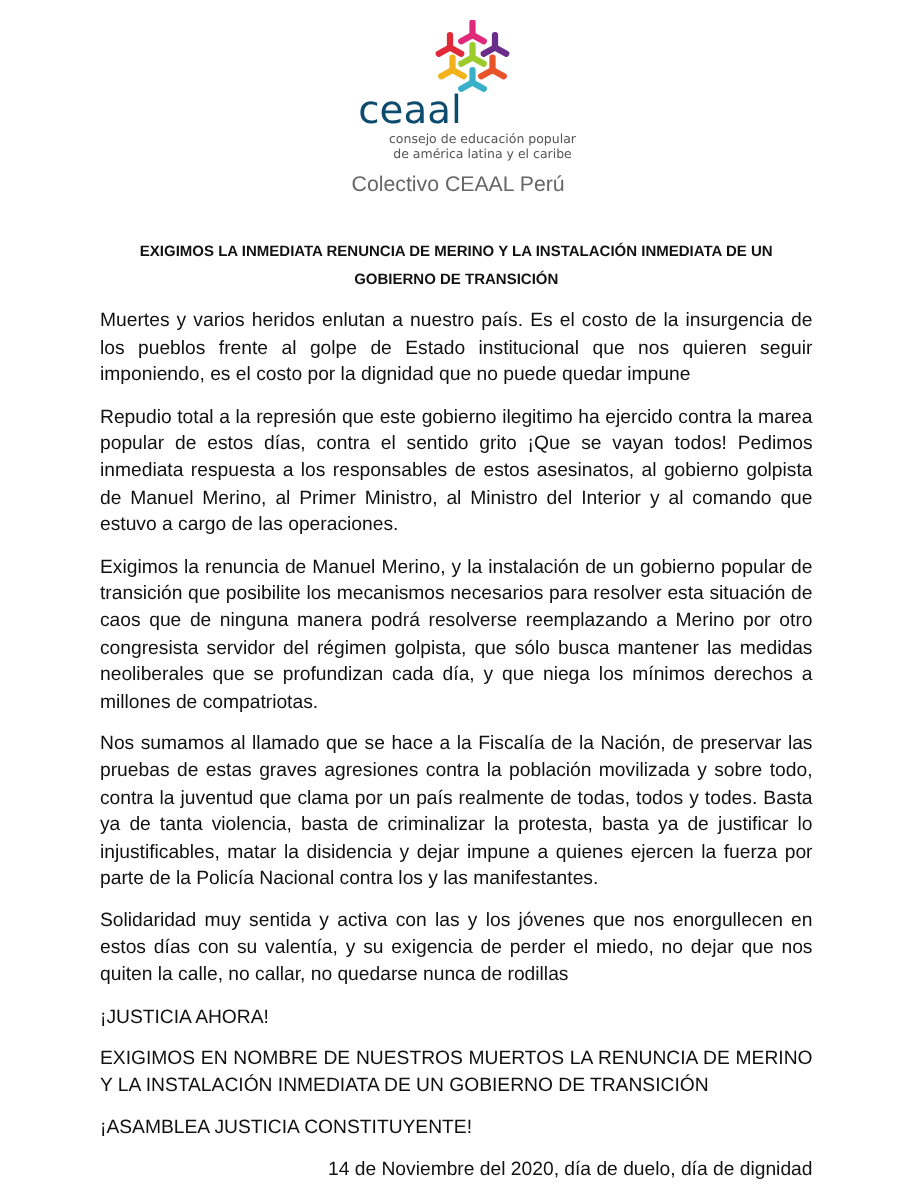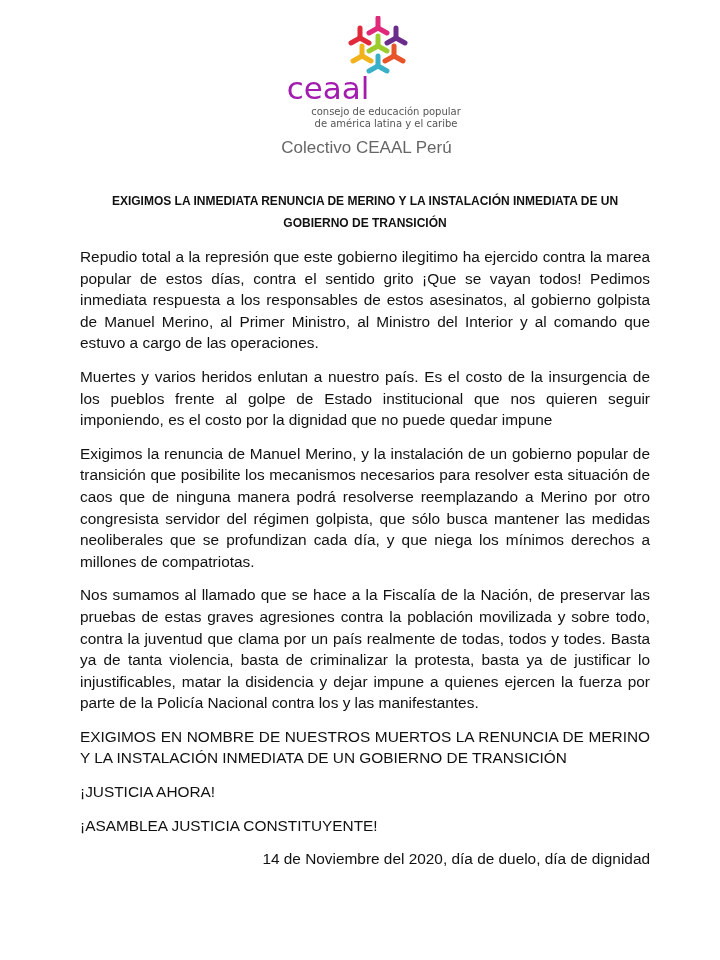--- a/index.html
+++ b/index.html
@@ -1,21 +1,21 @@
 <!DOCTYPE html>
 <html><head>
 <meta charset="utf-8">
 <style>
   html, body { margin: 0; padding: 0; background: #ffffff; }
   body { width: 720px; height: 960px; position: relative; overflow: hidden;
          font-family: "Liberation Sans", sans-serif; color: #111; }
   .logo { position: absolute; left: 0; top: 0; width: 720px; text-align: center; }
   .logo svg { position: absolute; left: 343px; top: 16px; }
   .ceaal-word { position: absolute; left: 0; width: 656px; top: 70px; text-align: center;
-                font-size: 31px; color: #a21caf; letter-spacing: 0px; font-family: "DejaVu Sans", sans-serif; }
+                font-size: 31px; color: #0c4a6e; letter-spacing: 0px; font-family: "DejaVu Sans", sans-serif; }
   .tagline { position: absolute; left: 0; width: 720px; text-align: center; font-size: 10px;
              color: #555; font-family: "DejaVu Sans", sans-serif; }
   .tagline.l1 { top: 106px; left: 26px; }
   .tagline.l2 { top: 118px; left: 26px; }
   .collective { position: absolute; top: 138px; left: 0; width: 720px; text-align: center;
                 font-size: 17px; color: #666; padding-left: 13px; box-sizing: border-box; }
   .doc { position: absolute; left: 80px; width: 570px; top: 190px; }
   .title { font-weight: bold; font-size: 12px; text-align: center; line-height: 22px; margin: 0 0 12px 0; }
   .para { font-size: 15.4px; line-height: 21.6px; text-align: justify; margin: 0 0 12px 0; }
   .para.plain { text-align: left; }
@@ -72,21 +72,22 @@
     </g>
   </svg>
   <div class="ceaal-word">ceaal</div>
   <div class="tagline l1">consejo de educación popular</div>
   <div class="tagline l2">de américa latina y el caribe</div>
   <div class="collective">Colectivo CEAAL Perú</div>
 </div>
 
 <div class="doc">
   <div class="title">EXIGIMOS LA INMEDIATA RENUNCIA DE MERINO Y LA INSTALACIÓN INMEDIATA DE UN GOBIERNO DE TRANSICIÓN</div>
+  <p class="para">Muertes y varios heridos enlutan a nuestro país. Es el costo de la insurgencia de los pueblos frente al golpe de Estado institucional que nos quieren seguir imponiendo, es el costo por la dignidad que no puede quedar impune</p>
   <p class="para">Repudio total a la represión que este gobierno ilegitimo ha ejercido contra la marea popular de estos días, contra el sentido grito ¡Que se vayan todos! Pedimos inmediata respuesta a los responsables de estos asesinatos, al gobierno golpista de Manuel Merino, al Primer Ministro, al Ministro del Interior y al comando que estuvo a cargo de las operaciones.</p>
-  <p class="para">Muertes y varios heridos enlutan a nuestro país. Es el costo de la insurgencia de los pueblos frente al golpe de Estado institucional que nos quieren seguir imponiendo, es el costo por la dignidad que no puede quedar impune</p>
   <p class="para">Exigimos la renuncia de Manuel Merino, y la instalación de un gobierno popular de transición que posibilite los mecanismos necesarios para resolver esta situación de caos que de ninguna manera podrá resolverse reemplazando a Merino por otro congresista servidor del régimen golpista, que sólo busca mantener las medidas neoliberales que se profundizan cada día, y que niega los mínimos derechos a millones de compatriotas.</p>
   <p class="para">Nos sumamos al llamado que se hace a la Fiscalía de la Nación, de preservar las pruebas de estas graves agresiones contra la población movilizada y sobre todo, contra la juventud que clama por un país realmente de todas, todos y todes. Basta ya de tanta violencia, basta de criminalizar la protesta, basta ya de justificar lo injustificables, matar la disidencia y dejar impune a quienes ejercen la fuerza por parte de la Policía Nacional contra los y las  manifestantes.</p>
+  <p class="para">Solidaridad muy sentida y activa con las y los jóvenes que nos enorgullecen en estos días con su valentía, y su exigencia de perder el miedo, no dejar que nos quiten la calle, no callar, no quedarse nunca de rodillas</p>
+  <p class="para plain">¡JUSTICIA AHORA!</p>
   <p class="para">EXIGIMOS EN NOMBRE DE NUESTROS MUERTOS LA RENUNCIA DE MERINO Y LA INSTALACIÓN INMEDIATA DE UN GOBIERNO DE TRANSICIÓN</p>
-  <p class="para plain">¡JUSTICIA AHORA!</p>
   <p class="para plain">¡ASAMBLEA JUSTICIA CONSTITUYENTE!</p>
   <div class="date">14 de Noviembre del 2020, día de duelo, día de dignidad</div>
 </div>
 
 </body></html>

